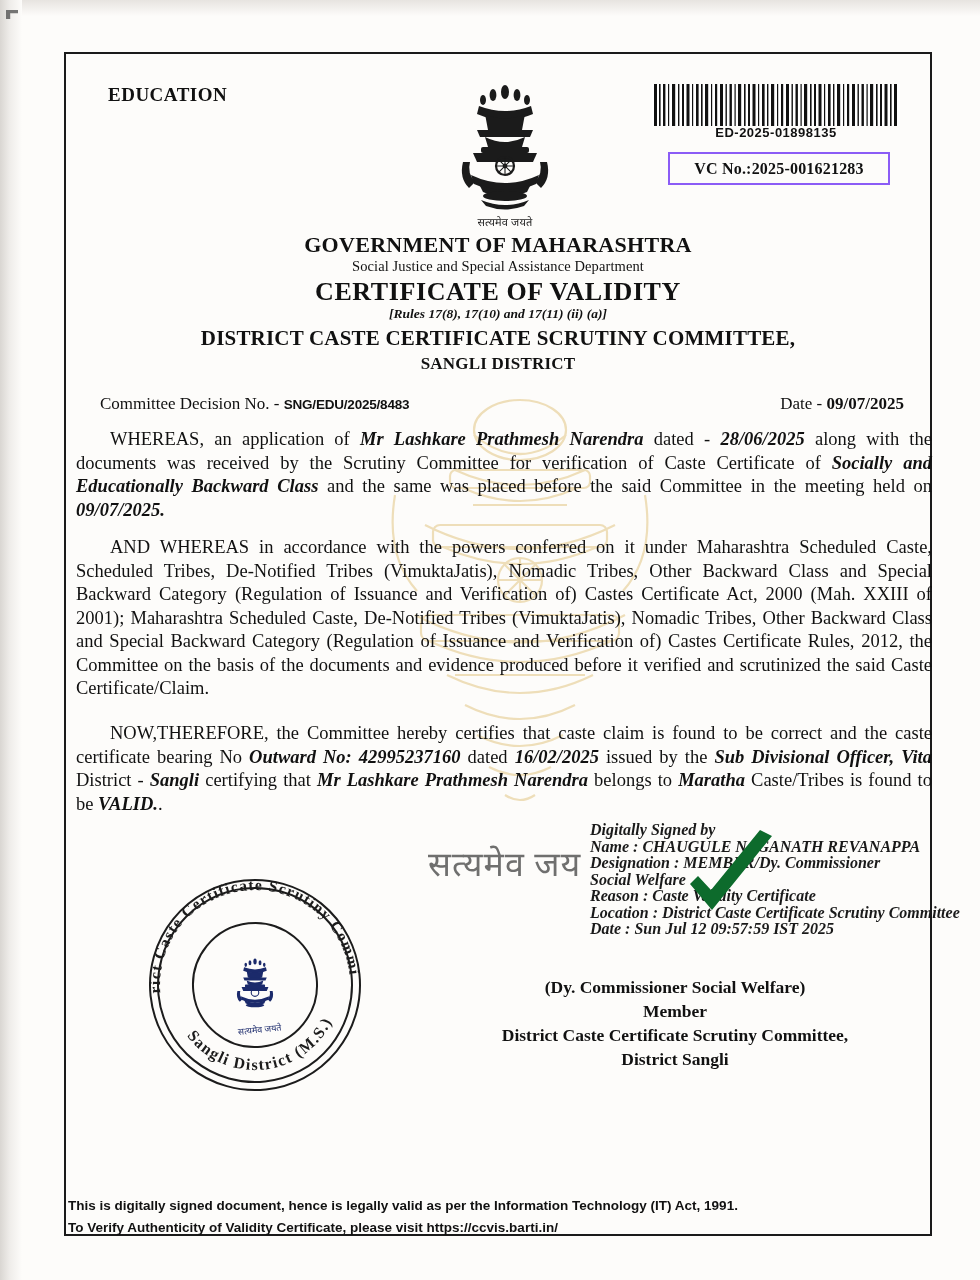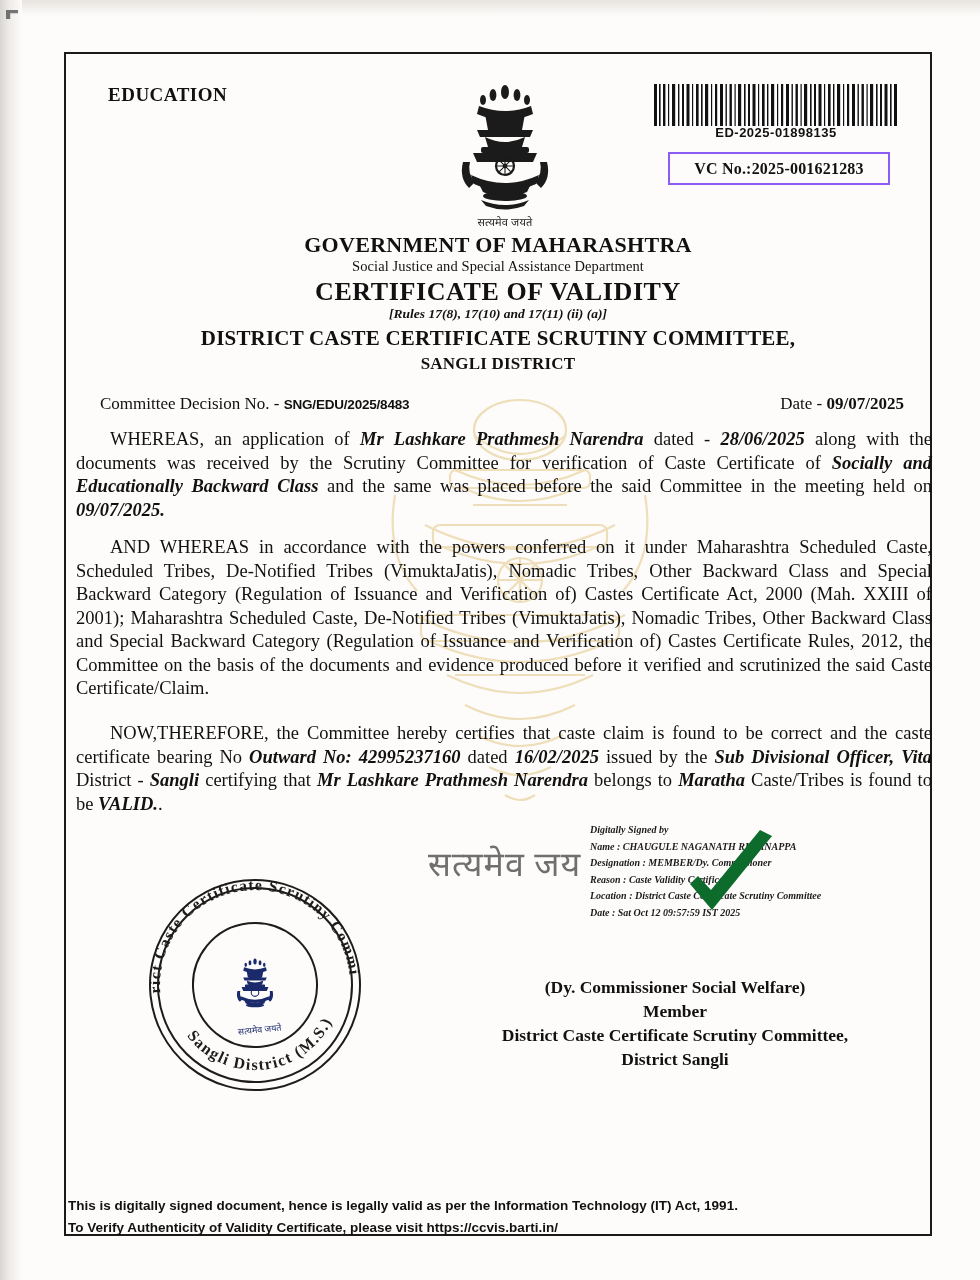--- a/index.html
+++ b/index.html
@@ -195,21 +195,21 @@
   .p2 { top: 536px; text-indent: 34px; }
   .p3 { top: 722px; }
 
   
   .sigblock {
     position: absolute;
     left: 590px;
     top: 822px;
     width: 320px;
     font-family: "Liberation Serif", serif;
-    font-size: 10px;
+    font-size: 16px;
     font-style: italic;
     font-weight: bold;
     line-height: 16.5px;
     color: #1a1a1a;
   }
   .sigblock .ln { white-space: nowrap; }
 
   .tickmark {
     position: absolute;
     left: 676px;
@@ -403,23 +403,24 @@
 <div class="para p2">AND WHEREAS in accordance with the powers conferred on it under Maharashtra Scheduled Caste, Scheduled Tribes, De-Notified Tribes (VimuktaJatis), Nomadic Tribes, Other Backward Class and Special Backward Category (Regulation of Issuance and Verification of) Castes Certificate Act, 2000 (Mah. XXIII of 2001); Maharashtra Scheduled Caste, De-Notified Tribes (VimuktaJatis), Nomadic Tribes, Other Backward Class and Special Backward Category (Regulation of Issuance and Verification of) Castes Certificate Rules, 2012, the Committee on the basis of the documents and evidence produced before it verified and scrutinized the said Caste Certificate/Claim.</div>
 
 <div class="para p3">
   <b>NOW,THEREFORE,</b><span> the Committee hereby certifies that caste claim is found to be correct and the caste certificate bearing No </span><span class="bi">Outward No: 42995237160</span><span> dated </span><span class="bi">16/02/2025</span><span> issued by the </span><span class="bi">Sub Divisional Officer, Vita</span><span> District -  </span><span class="bi">Sangli</span><span> certifying that </span><span class="bi">Mr Lashkare Prathmesh Narendra</span><span> belongs to </span><span class="bi">Maratha</span><span> Caste/Tribes is found to be </span><span class="bi">VALID.</span><span>.</span>
 </div>
 
 <div class="sigblock">
   <div class="ln">Digitally Signed by</div>
   <div class="ln">Name : CHAUGULE NAGANATH REVANAPPA</div>
   <div class="ln">Designation :  MEMBER/Dy. Commissioner</div>
+  <div class="ln">Social Welfare</div>
   <div class="ln">Reason : Caste Validity Certificate</div>
   <div class="ln">Location : District Caste Certificate Scrutiny Committee</div>
-  <div class="ln">Date : Sat Oct 12 09:57:59 IST 2025</div>
+  <div class="ln">Date : Sun Jul 12 09:57:59 IST 2025</div>
 </div>
 
 <svg class="tickmark" viewBox="0 0 110 110">
   <path d="M14 58 L36 84 L96 10 L84 4 L35 64 L22 50 Z" fill="#0d6b2c"></path>
 </svg>
 
 <div class="member-block">
   <div>(Dy. Commissioner Social Welfare)</div>
   <div>Member</div>
   <div>District Caste Certificate Scrutiny Committee,</div>

